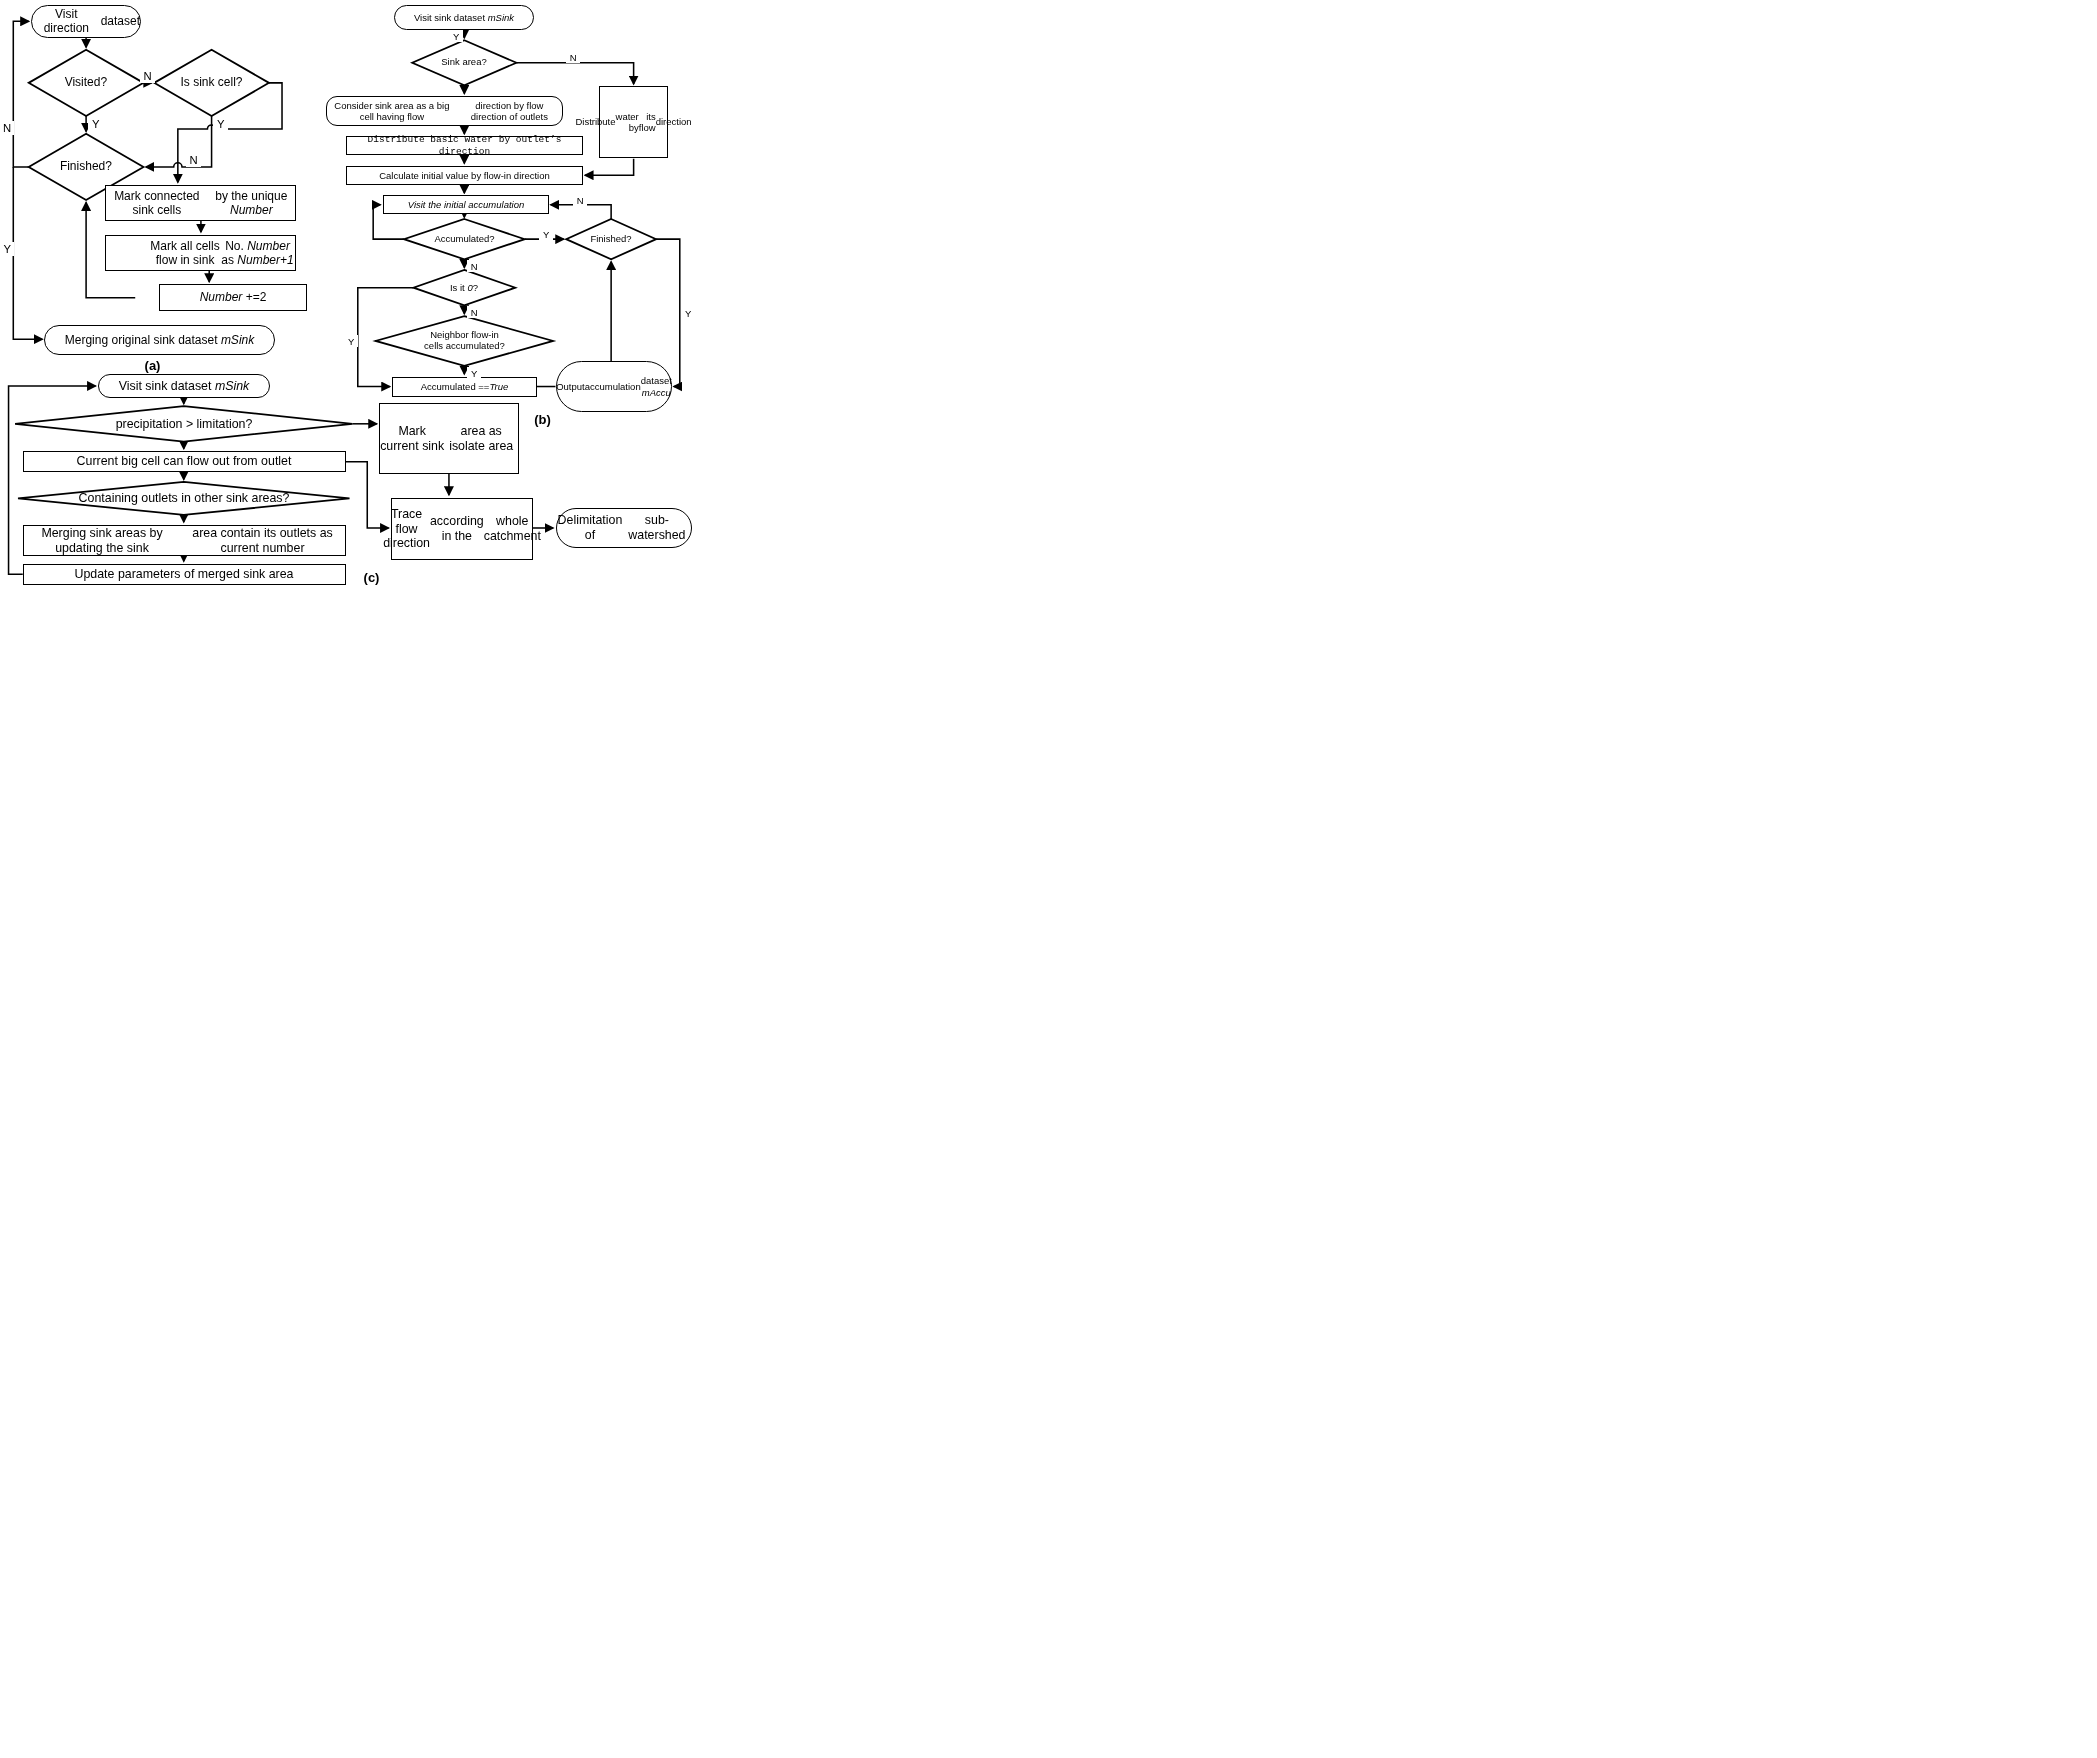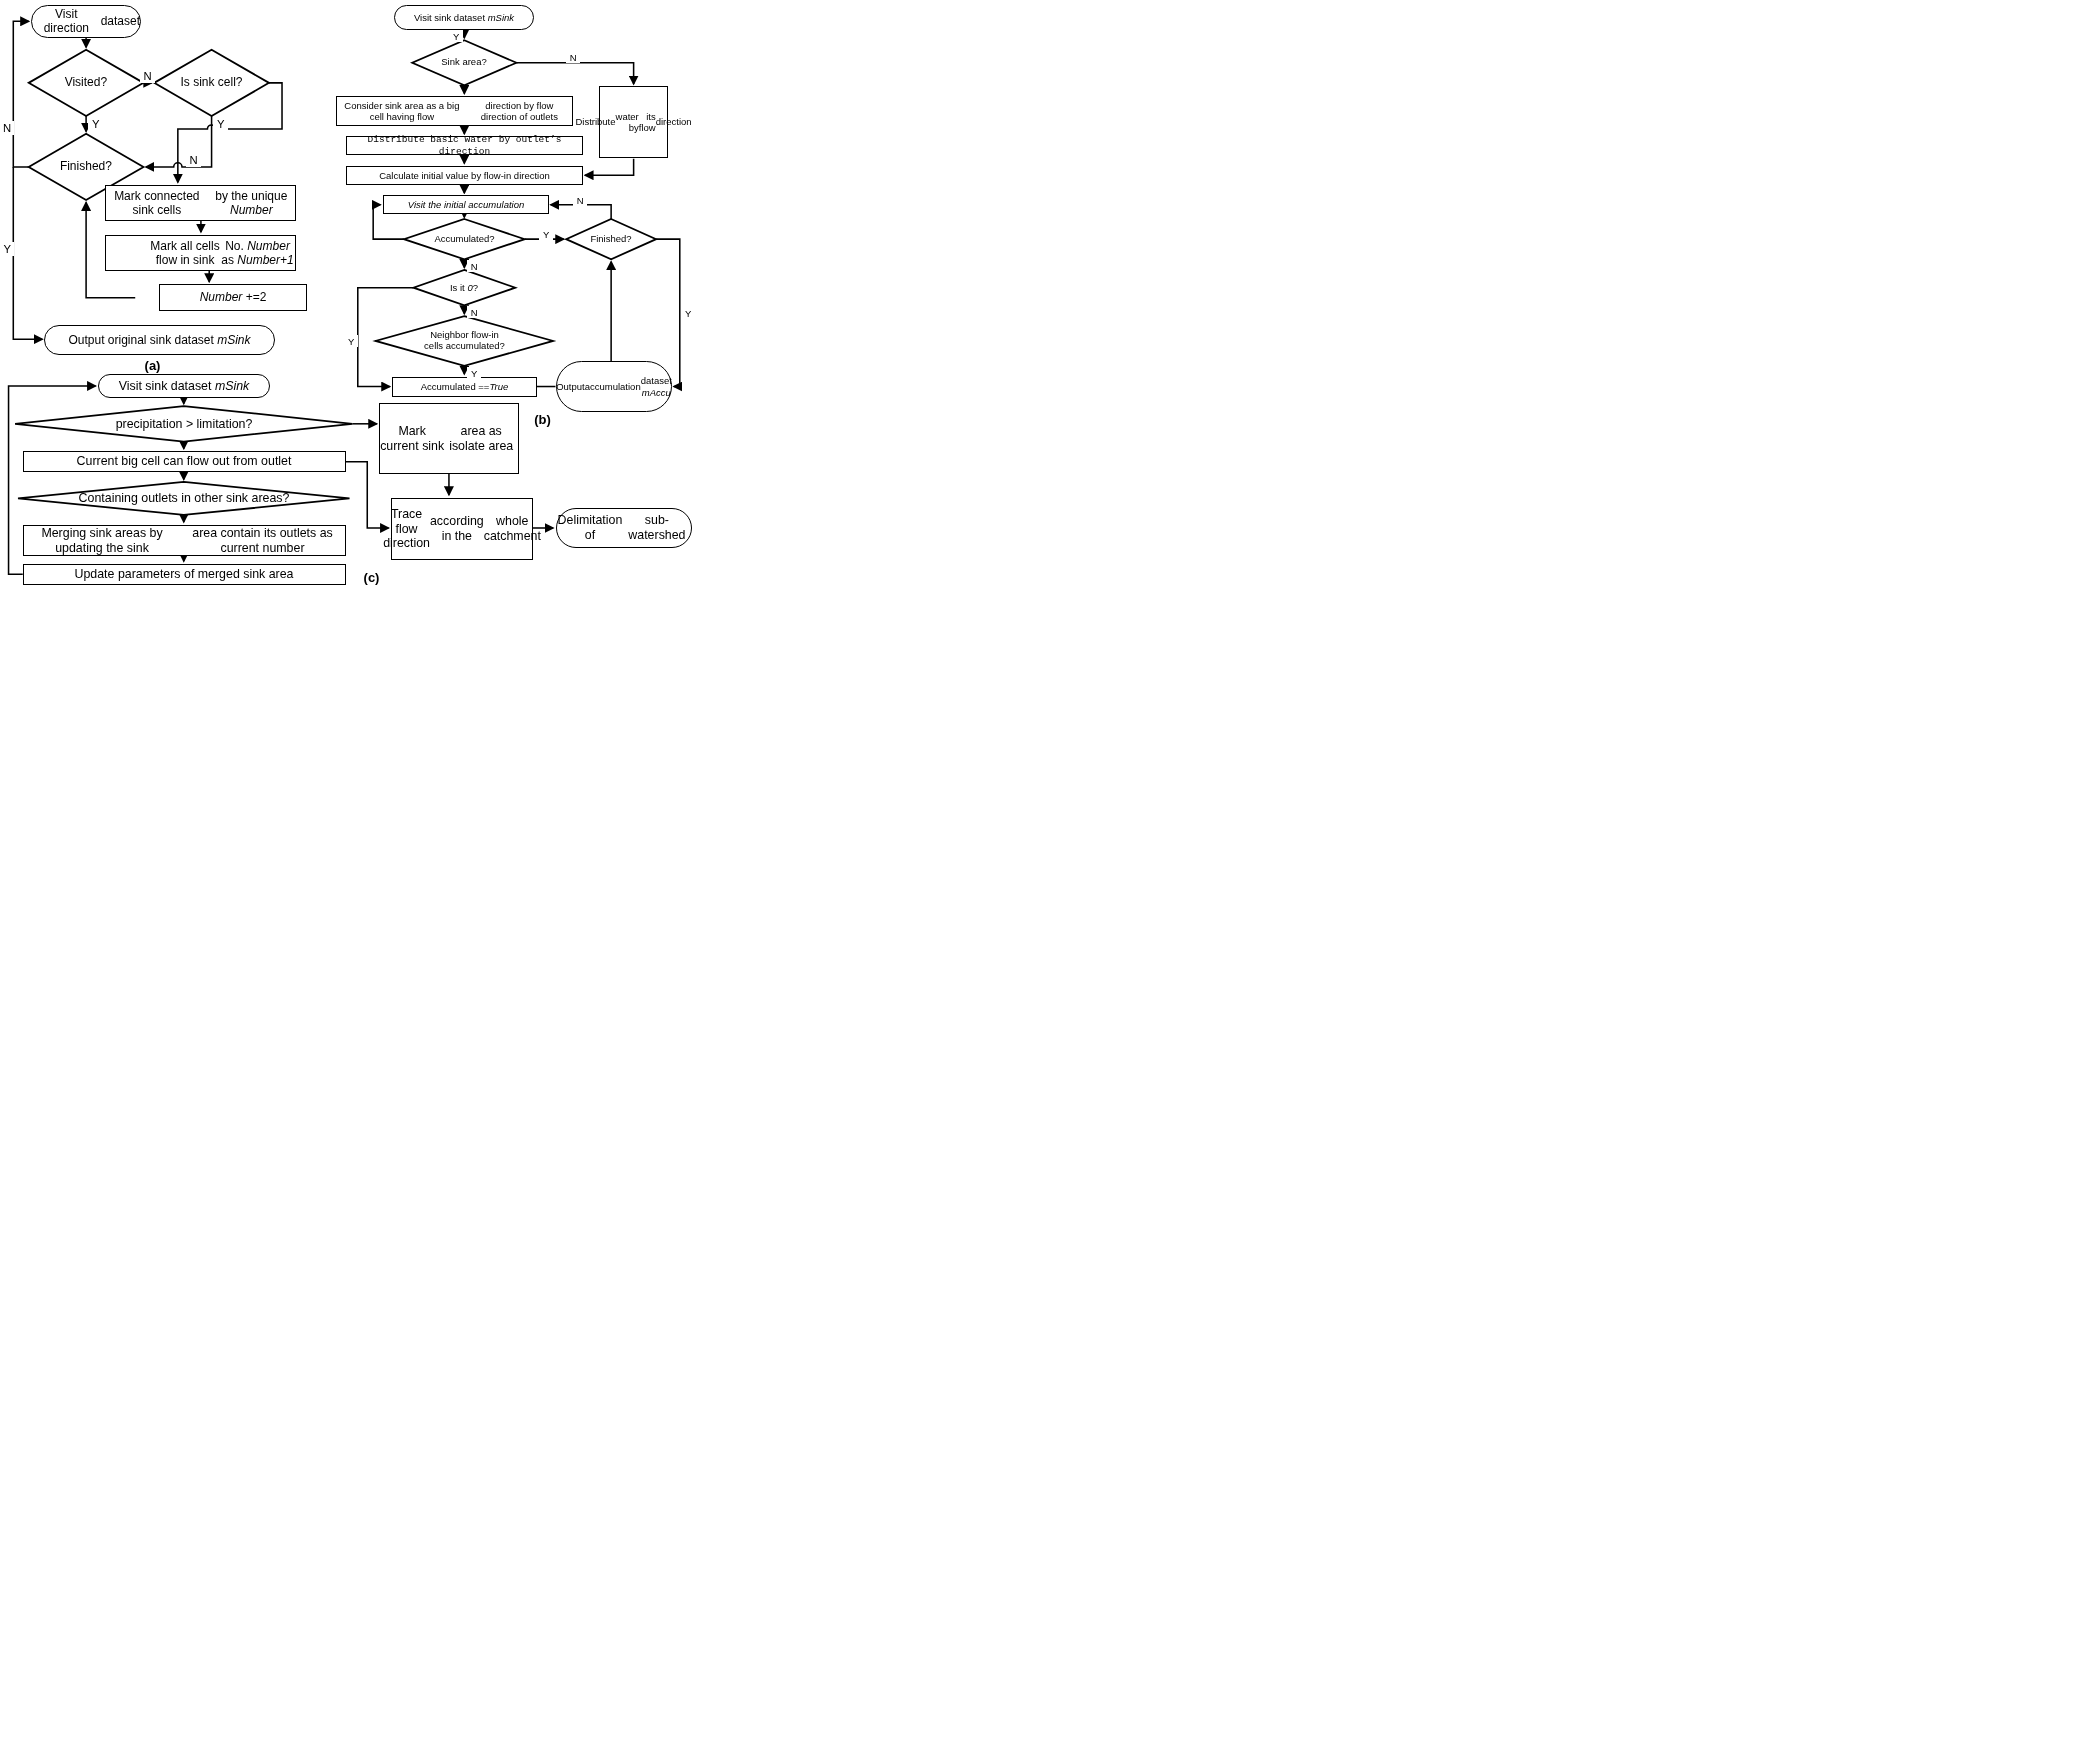--- a/index.html
+++ b/index.html
@@ -109,37 +109,37 @@
     <span class="ln"><span>by the unique </span><span class="it">Number</span></span>
   </div>
   <div class="node fa" style="left:105px;top:235px;width:191px;height:36px;padding-left:44px;">
     <span class="ln"><span>Mark all cells flow in sink</span></span>
     <span class="ln"><span>No. </span><span class="it">Number</span><span> as </span><span class="it">Number+1</span></span>
   </div>
   <div class="node fa" style="left:135px;top:284px;width:148px;height:27px;margin-left:24px;">
     <span class="ln"><span class="it">Number</span><span> +=2</span></span>
   </div>
   <div class="node stadium fa" style="left:44px;top:325px;width:231px;height:30px;">
-    <span class="ln"><span>Output original sink dataset </span><span class="it">mSink</span></span>
+    <span class="ln"><span>Merging original sink dataset </span><span class="it">mSink</span></span>
   </div>
   <div class="elbl fa" style="left:0px;top:121px;width:12px;height:14.2px;">N</div>
   <div class="elbl fa" style="left:0px;top:242px;width:12px;height:14.2px;">Y</div>
   <div class="elbl fa" style="left:140px;top:69px;width:13px;height:14.2px;">N</div>
   <div class="elbl fa" style="left:88px;top:117px;width:13px;height:14.2px;">Y</div>
   <div class="elbl fa" style="left:213px;top:117px;width:13px;height:14.2px;">Y</div>
   <div class="elbl fa" style="left:186px;top:153px;width:13px;height:14.2px;">N</div>
   <div class="cap" style="left:111px;top:358px;width:83px;height:14.2px;">(a)</div>
 
   <div class="node stadium fb" style="left:394px;top:4.7px;width:140px;height:25px;">
     <span class="ln"><span>Visit sink dataset </span><span class="it">mSink</span></span>
   </div>
   <div class="dia fb" style="left:412px;top:40px;width:104px;height:45px;">
     <span>Sink area?</span>
   </div>
-  <div class="node fb" style="left:336px;top:96px;width:237px;height:30px;">
+  <div class="node fb" style="left:326px;top:96px;width:237px;height:30px;border-radius:11px;">
     <span class="ln"><span>Consider sink area as a big cell having flow</span></span>
     <span class="ln"><span>direction by flow direction of outlets</span></span>
   </div>
   <div class="node fb" style="left:346px;top:136px;width:237px;height:19px;font-family:Liberation Mono, monospace;">
     <span>Distribute basic water by outlet’s direction</span>
   </div>
   <div class="node fb" style="left:346px;top:166px;width:237px;height:19px;">
     <span>Calculate initial value by flow-in direction</span>
   </div>
   <div class="node fb" style="left:599px;top:86px;width:69px;height:72px;text-align:right;">

